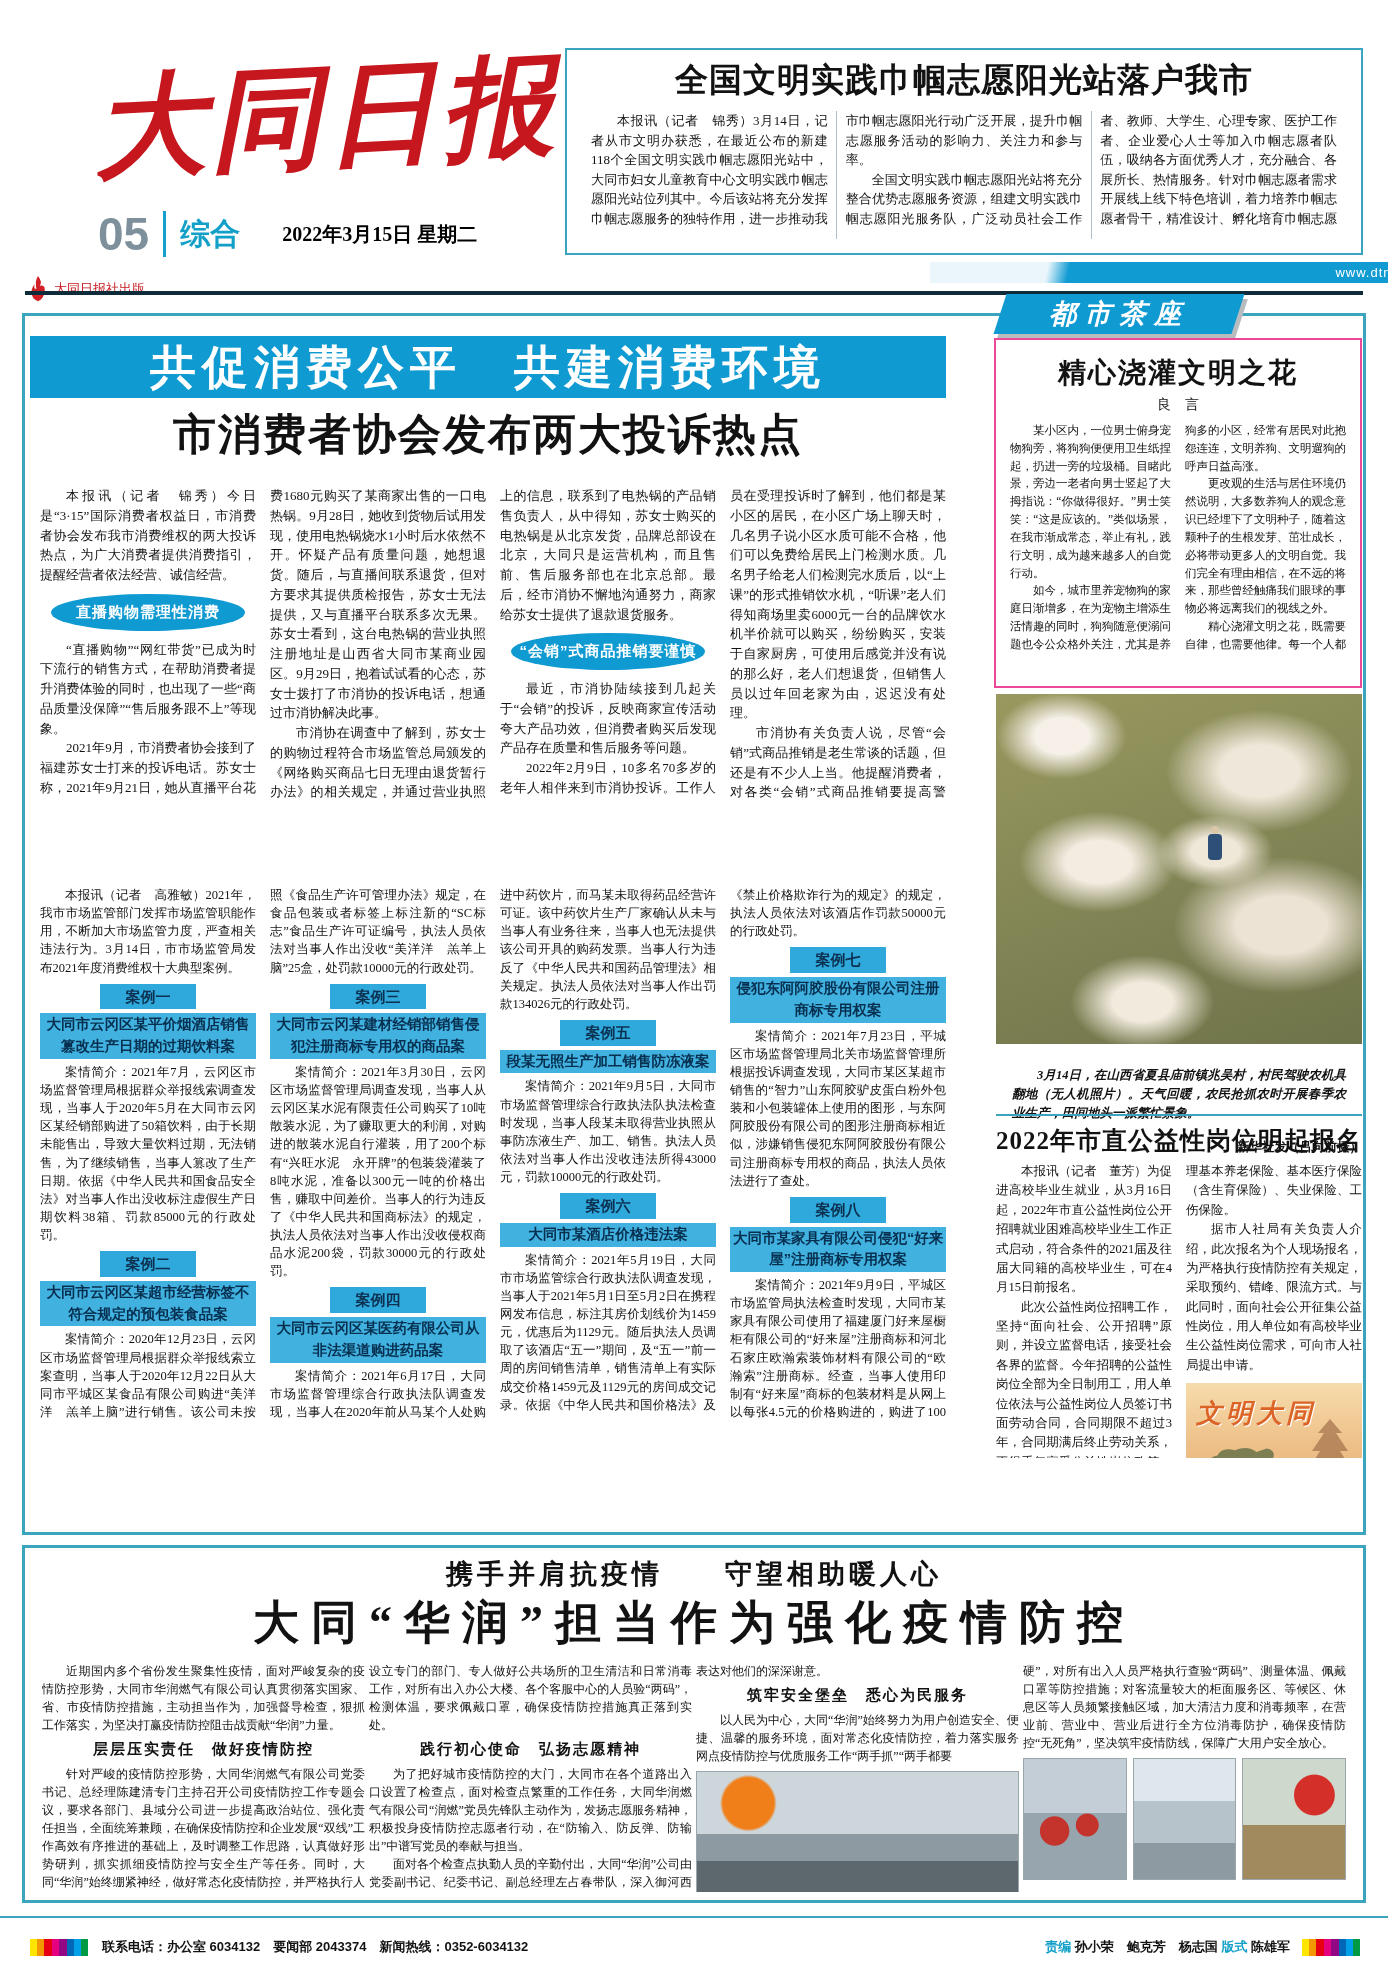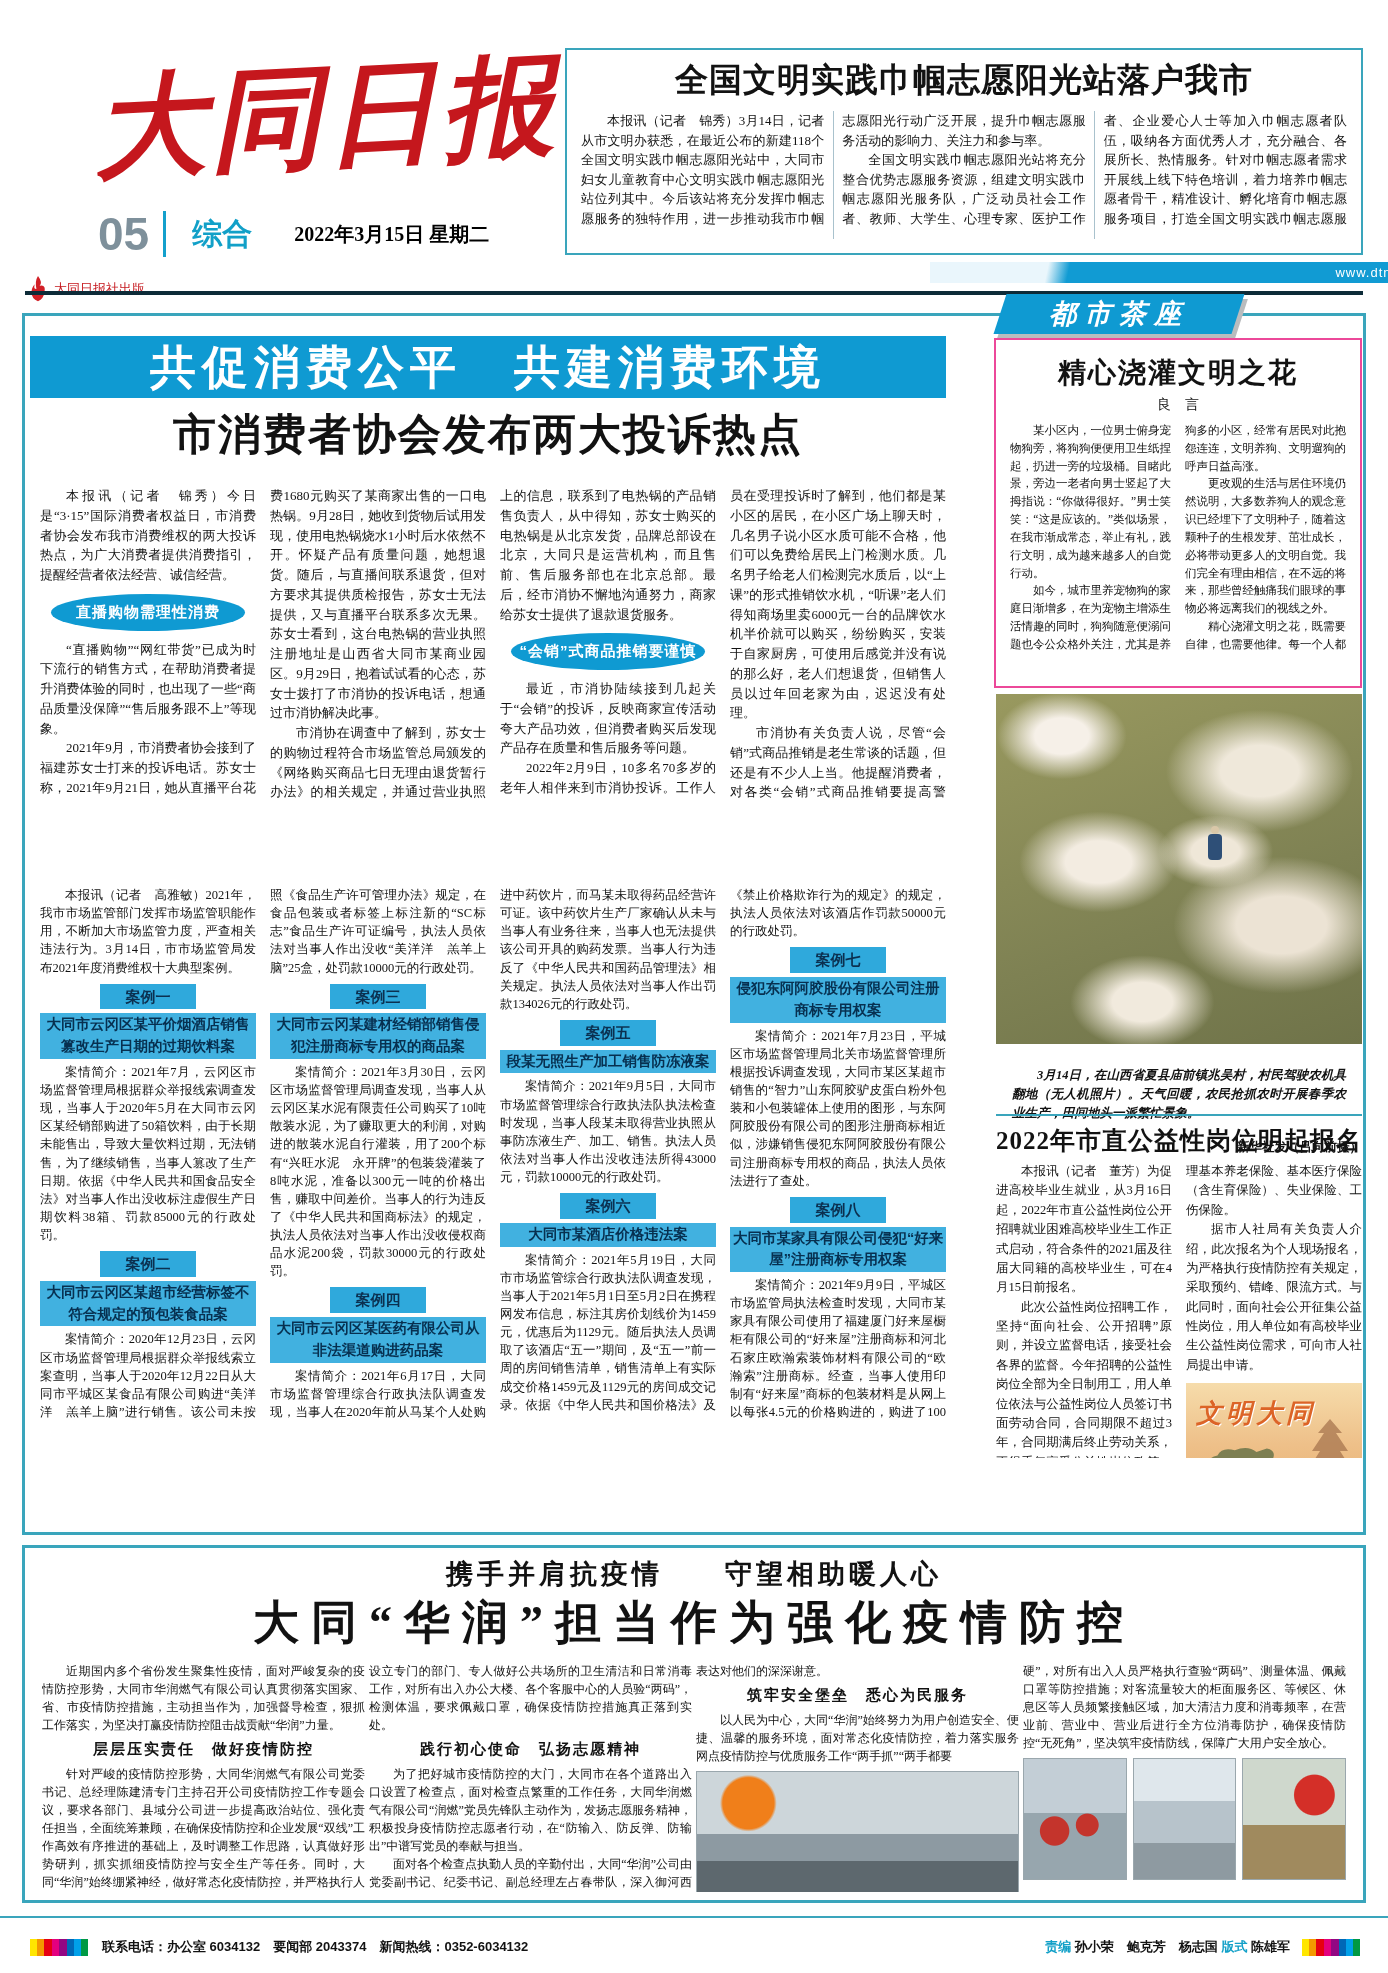--- a/index.html
+++ b/index.html
@@ -7,32 +7,32 @@
         font-family:"Liberation Serif","DejaVu Serif",serif;color:#121212;overflow:hidden;}
   .abs{position:absolute;}
 
   
   .masthead{left:85px;top:30px;width:480px;height:172px;line-height:172px;text-align:center;
     font-family:"DejaVu Serif",serif;font-weight:bold;font-style:italic;font-size:112px;
     color:#c5171d;letter-spacing:4px;transform:rotate(-3deg);}
   .pageinfo{left:98px;top:208px;height:52px;display:flex;align-items:center;}
   .pageno{font-family:"Liberation Sans",sans-serif;font-weight:bold;font-size:46px;color:#7e909b;}
   .pi-sep{width:3px;height:46px;background:#14a0cc;margin:0 14px;}
-  .section-name{font-family:"Liberation Sans",sans-serif;font-weight:bold;font-size:30px;color:#12a0c8;margin-left:12px;}
+  .section-name{font-family:"Liberation Sans",sans-serif;font-weight:bold;font-size:30px;color:#12a0c8;}
   .edition-date{font-size:20px;color:#000;margin-left:42px;font-weight:bold;}
   .publisher{left:28px;top:276px;display:flex;align-items:center;gap:6px;}
   .publisher span{font-size:13px;color:#c5171d;font-family:"Liberation Sans",sans-serif;}
   .navy-line{left:25px;top:291px;width:1338px;height:4px;background:#0d2b38;}
   .web-strip{left:930px;top:262px;width:536px;height:21px;
     background:linear-gradient(102deg,#eaf6fc 0 22%,#119bd3 26% 100%);
     display:flex;align-items:center;justify-content:flex-end;padding-right:28px;box-sizing:border-box;}
   .web-strip a{color:#fff;font-size:13px;font-family:"Liberation Sans",sans-serif;text-decoration:none;letter-spacing:1px;}
 
   
-  .top-article{left:565px;top:48px;width:798px;height:207px;border:2px solid #3aa5bc;box-sizing:border-box;padding:6px 14px;}
+  .top-article{left:565px;top:48px;width:798px;height:207px;border:2px solid #3aa5bc;box-sizing:border-box;padding:6px 24px;}
   .top-article h2{margin:2px 0 8px;text-align:center;font-size:33px;letter-spacing:1px;font-weight:bold;}
   .top-article .body{column-count:3;column-gap:18px;column-rule:1px solid #a9c2cd;
     font-size:13px;line-height:1.5;height:128px;overflow:hidden;}
 
   
   .frame{border:3px solid #3aa5bc;box-sizing:border-box;background:#fff;}
   .frame-upper{left:22px;top:313px;width:1344px;height:1222px;}
   .frame-lower{left:22px;top:1545px;width:1344px;height:358px;}
 
   

